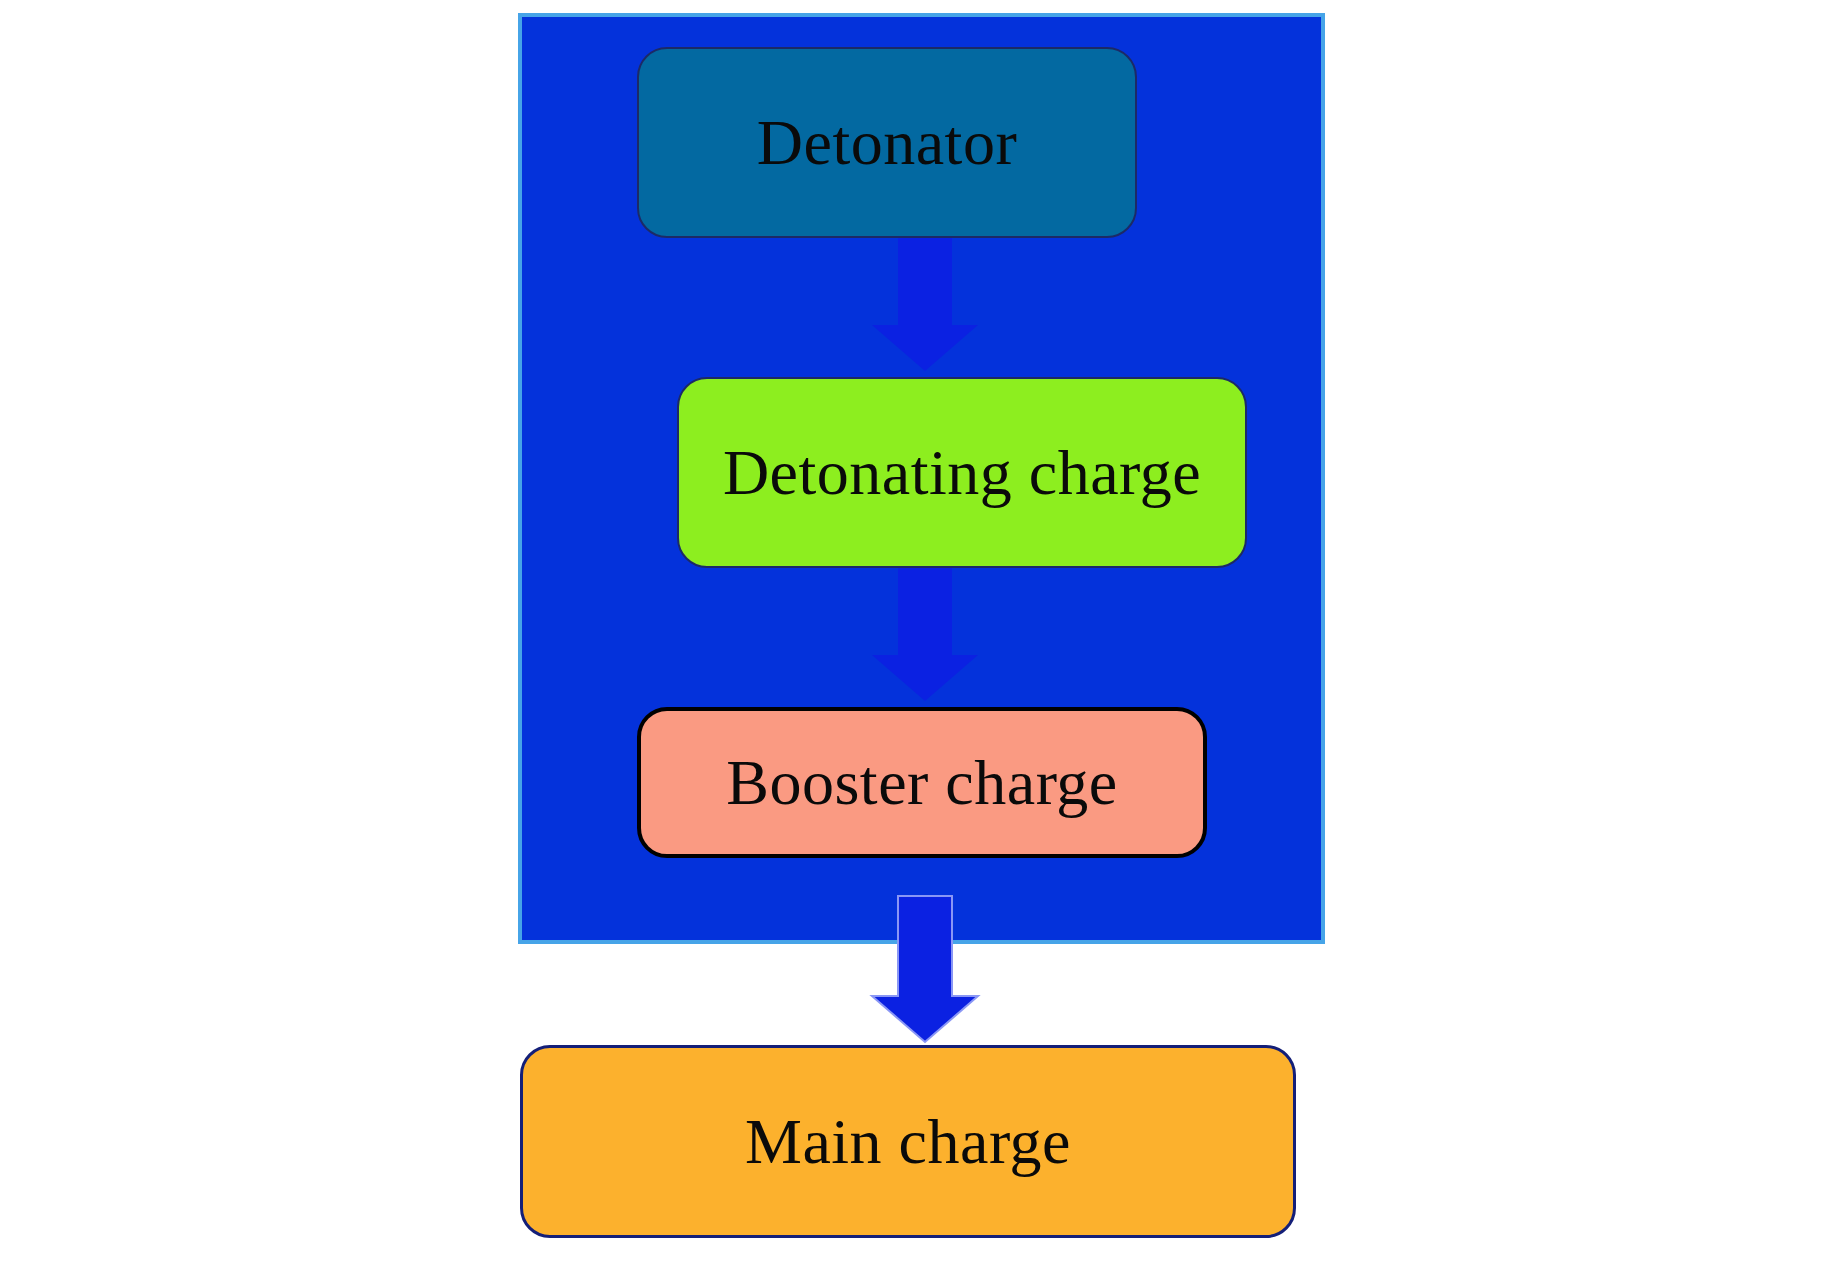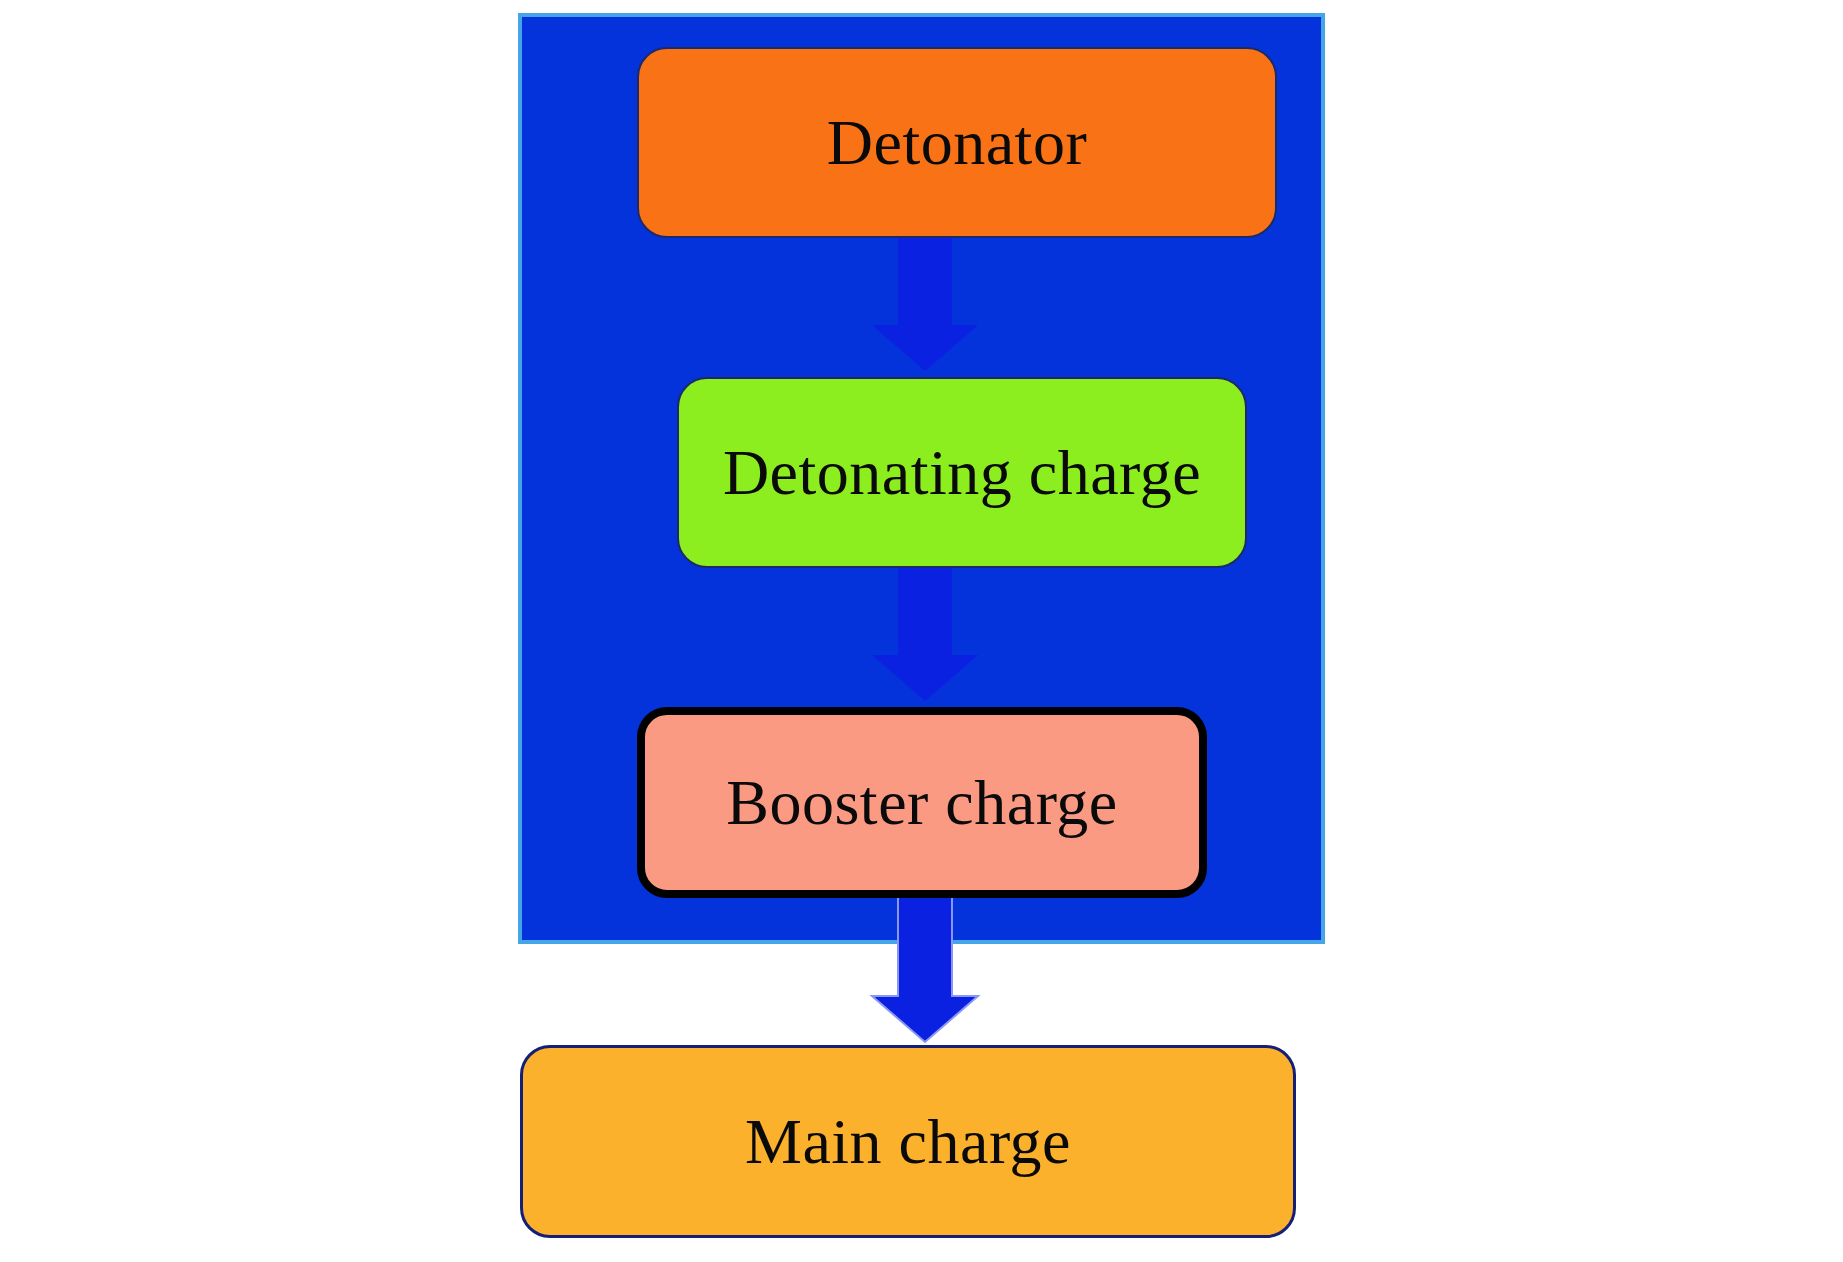--- a/index.html
+++ b/index.html
@@ -43,42 +43,42 @@
     border-radius: 30px;
     z-index: 3;
     color: #0a0a0a;
     font-size: 64px;
     line-height: 1;
     letter-spacing: 0.5px;
   }
   .node-detonator {
     left: 637px;
     top: 47px;
-    width: 640px;
+    width: 500px;
     height: 191px;
-    background: #f97316;
+    background: #0369a1;
     border: 2px solid #1c2a66;
     text-align: right;
   }
   .node-detonating {
     left: 637px;
     top: 377px;
     width: 570px;
     height: 191px;
     background: #8dee1f;
     border: 2px solid #1c2a66;
     margin-left: 40px;
   }
   .node-booster {
     left: 637px;
     top: 707px;
     width: 570px;
-    height: 191px;
+    height: 151px;
     background: #fa9a82;
-    border: 8px solid #000000;
+    border: 4px solid #000000;
   }
   .node-main {
     left: 520px;
     top: 1045px;
     width: 776px;
     height: 193px;
     background: #fcb12d;
     border: 3px solid #141f78;
   }
 </style>

